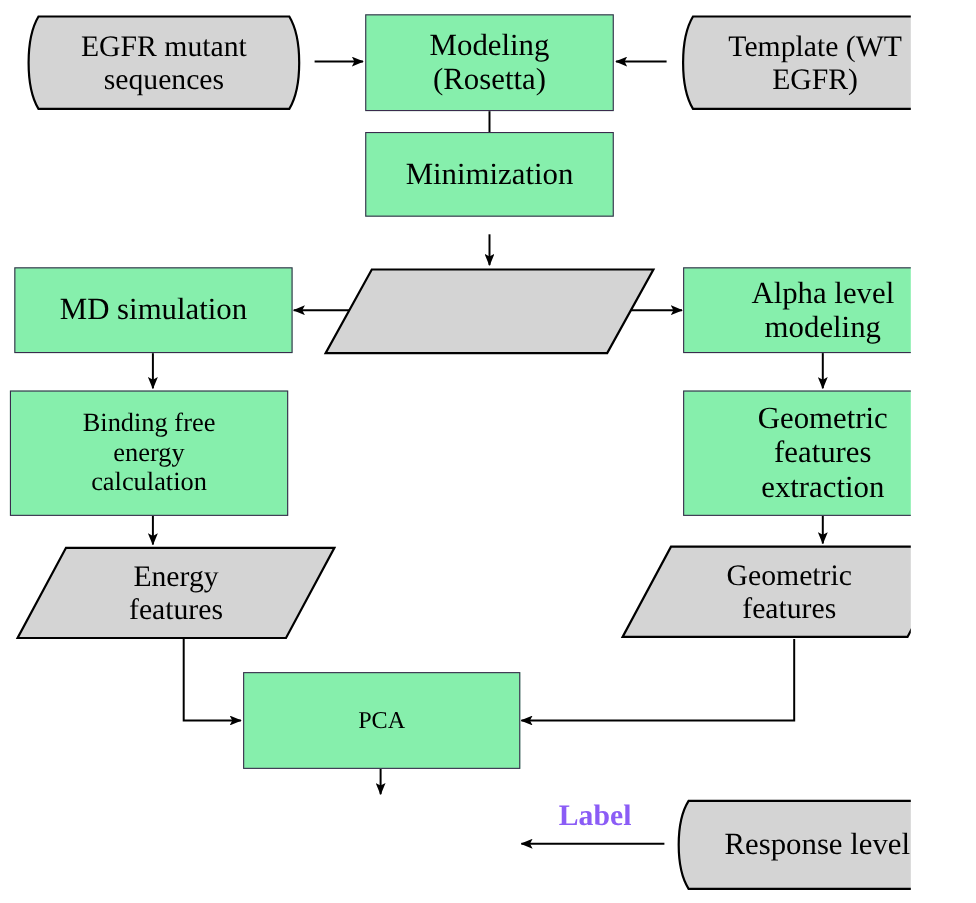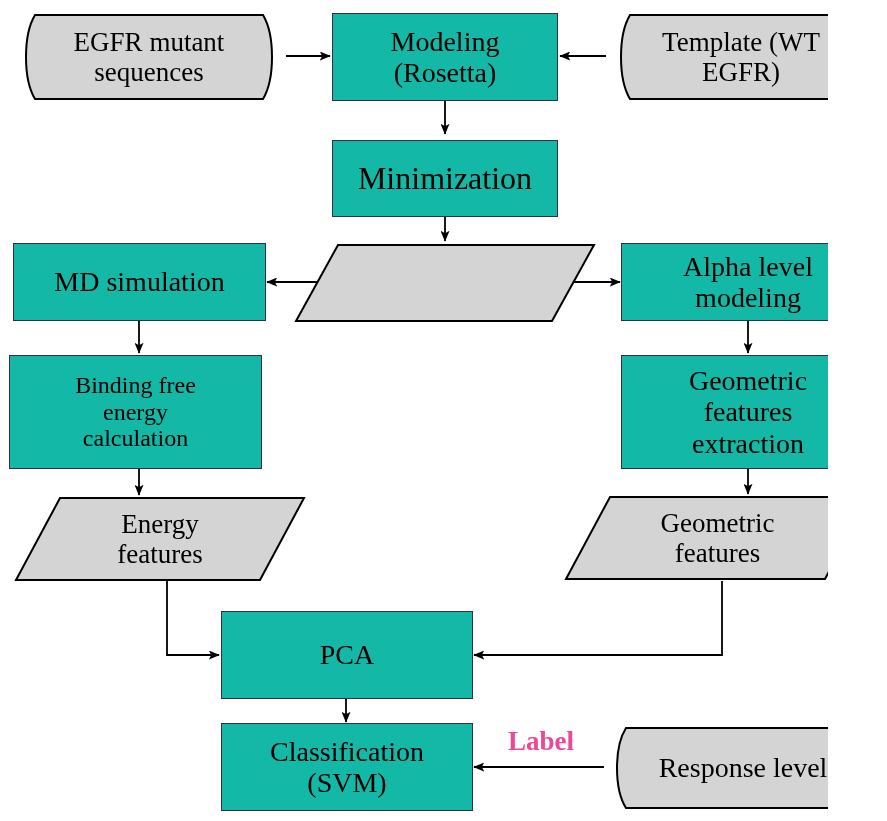--- a/index.html
+++ b/index.html
@@ -37,21 +37,21 @@
     color: #000000;
     z-index: 2;
   }
   .node .lbl {
     display: block;
     white-space: pre-line;
     padding: 0 4px;
   }
   
   .proc {
-    background: #14b8a6;
+    background: #86efac;
     border: 1.5px solid #3a2b4d;
   }
   
   .para {
     background: transparent;
     border: 0;
   }
   .para .shp {
     position: absolute;
     left: 0; top: 0;
@@ -73,21 +73,21 @@
     width: 100%; height: 100%;
     z-index: 0;
   }
   .doc .lbl {
     position: relative;
     z-index: 1;
   }
   .edge-label {
     position: absolute;
     font-weight: bold;
-    color: #ec4899;
+    color: #8b5cf6;
     z-index: 3;
     white-space: nowrap;
   }
 </style>
 </head>
 <body>
 
 <div id="canvas">
 
   <svg id="edges" viewBox="0 0 887 821" width="887" height="821" xmlns="http://www.w3.org/2000/svg">
@@ -142,21 +142,21 @@
   </div>
 
   <div class="node doc" style="left:608px; top:13px; width:266px; height:88px; font-size:27px;">
     <svg class="shp" viewBox="0 0 266 88" preserveAspectRatio="none">
       <path d="M22,2 L244,2 C256,22 256,66 244,86 L22,86 C10,66 10,22 22,2 Z" fill="#d4d4d4" stroke="#000000" stroke-width="2" vector-effect="non-scaling-stroke"></path>
     </svg>
     <span class="lbl">Template (WT
 EGFR)</span>
   </div>
 
-  <div class="node proc" style="left:332px; top:140px; width:226px; height:77px; font-size:32px;">
+  <div class="node proc" style="left:332px; top:120px; width:226px; height:77px; font-size:28px;">
     <span class="lbl">Minimization</span>
   </div>
 
   <div class="node proc" style="left:13px; top:243px; width:253px; height:78px; font-size:28px;">
     <span class="lbl">MD simulation</span>
   </div>
 
   <div class="node para" style="left:294px; top:243px; width:302px; height:80px; font-size:27px;">
     <svg class="shp" viewBox="0 0 302 80" preserveAspectRatio="none">
       <path d="M44,2 L300,2 L258,78 L2,78 Z" fill="#d4d4d4" stroke="#000000" stroke-width="2" vector-effect="non-scaling-stroke"></path>
@@ -189,28 +189,24 @@
   </div>
 
   <div class="node para" style="left:564px; top:495px; width:307px; height:86px; font-size:27px;">
     <svg class="shp" viewBox="0 0 307 86" preserveAspectRatio="none">
       <path d="M46,2 L305,2 L261,84 L2,84 Z" fill="#d4d4d4" stroke="#000000" stroke-width="2" vector-effect="non-scaling-stroke"></path>
     </svg>
     <span class="lbl">Geometric
 features</span>
   </div>
 
-  <div class="node proc" style="left:221px; top:611px; width:252px; height:88px; font-size:28px;">
+  <div class="node proc" style="left:221px; top:611px; width:252px; height:88px; font-size:22px;">
     <span class="lbl">PCA</span>
   </div>
 
-  <div class="node proc" style="left:221px; top:723px; width:252px; height:88px; font-size:28px;">
-    <span class="lbl">Classification
-(SVM)</span>
-  </div>
 
   <div class="node doc" style="left:604px; top:726px; width:278px; height:84px; font-size:28px;">
     <svg class="shp" viewBox="0 0 278 84" preserveAspectRatio="none">
       <path d="M22,2 L256,2 C268,21 268,63 256,82 L22,82 C10,63 10,21 22,2 Z" fill="#d4d4d4" stroke="#000000" stroke-width="2" vector-effect="non-scaling-stroke"></path>
     </svg>
     <span class="lbl">Response level</span>
   </div>
 
   <div class="edge-label" style="left:508px; top:726px; font-size:27px;">Label</div>
 

